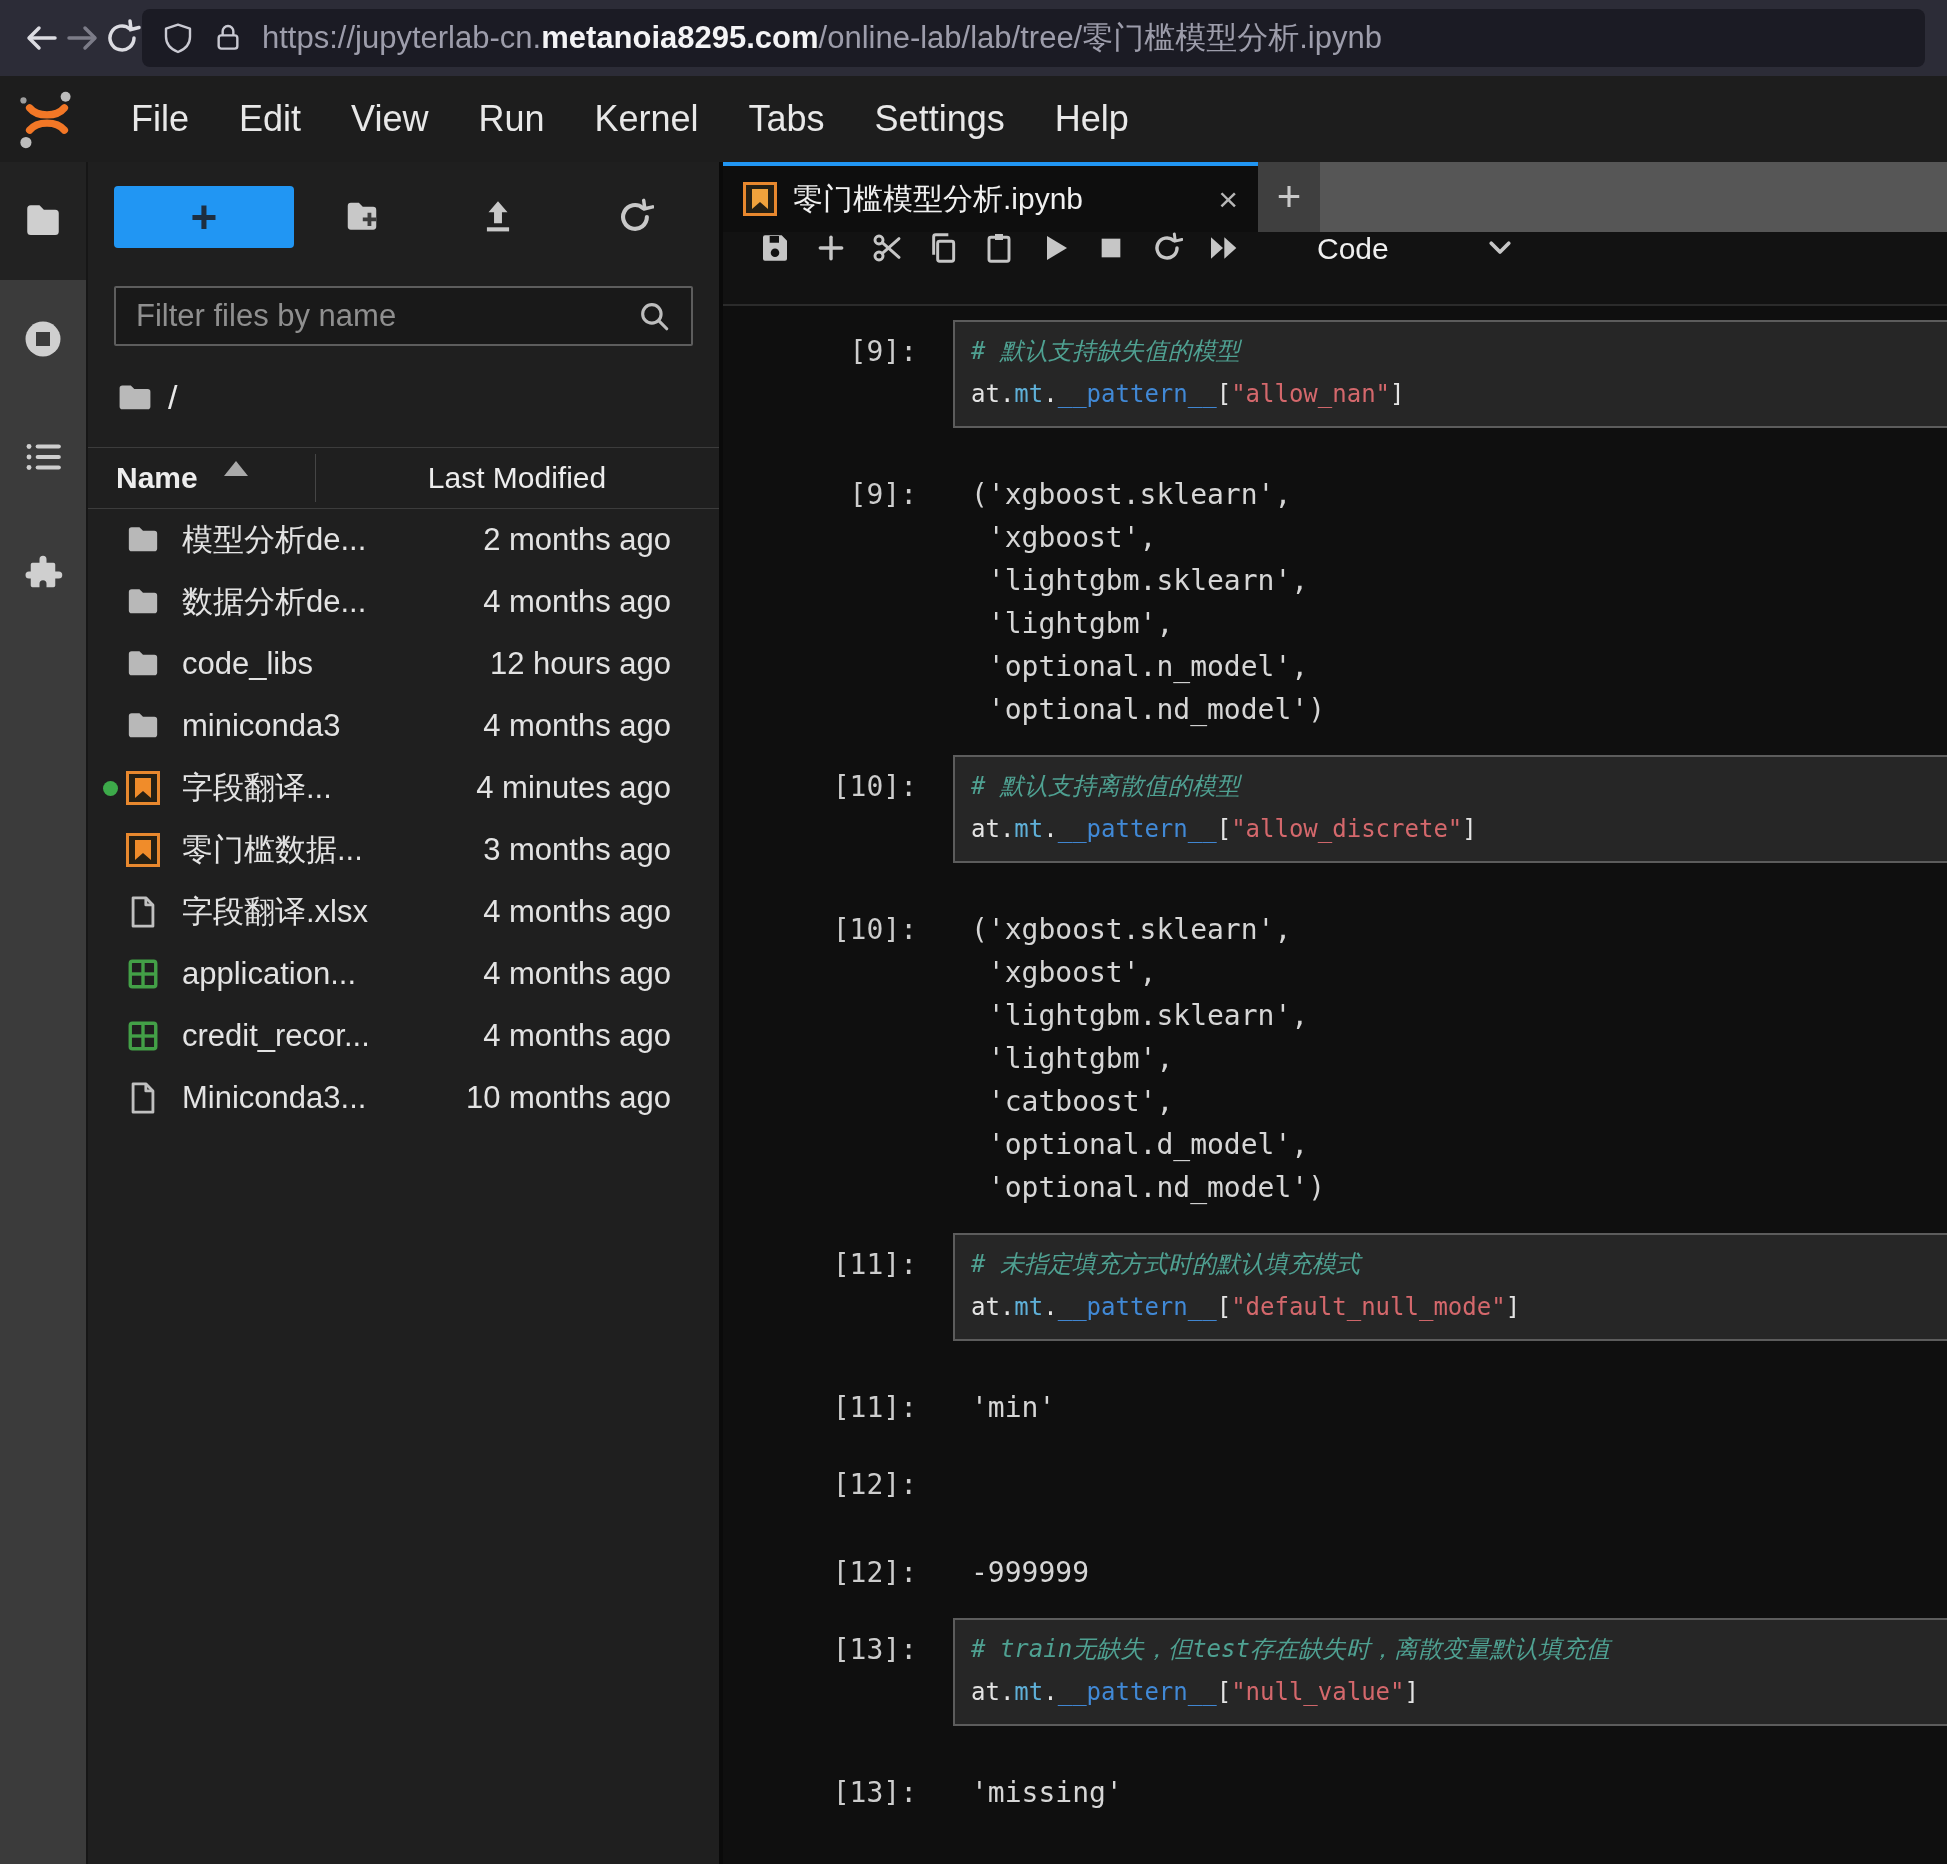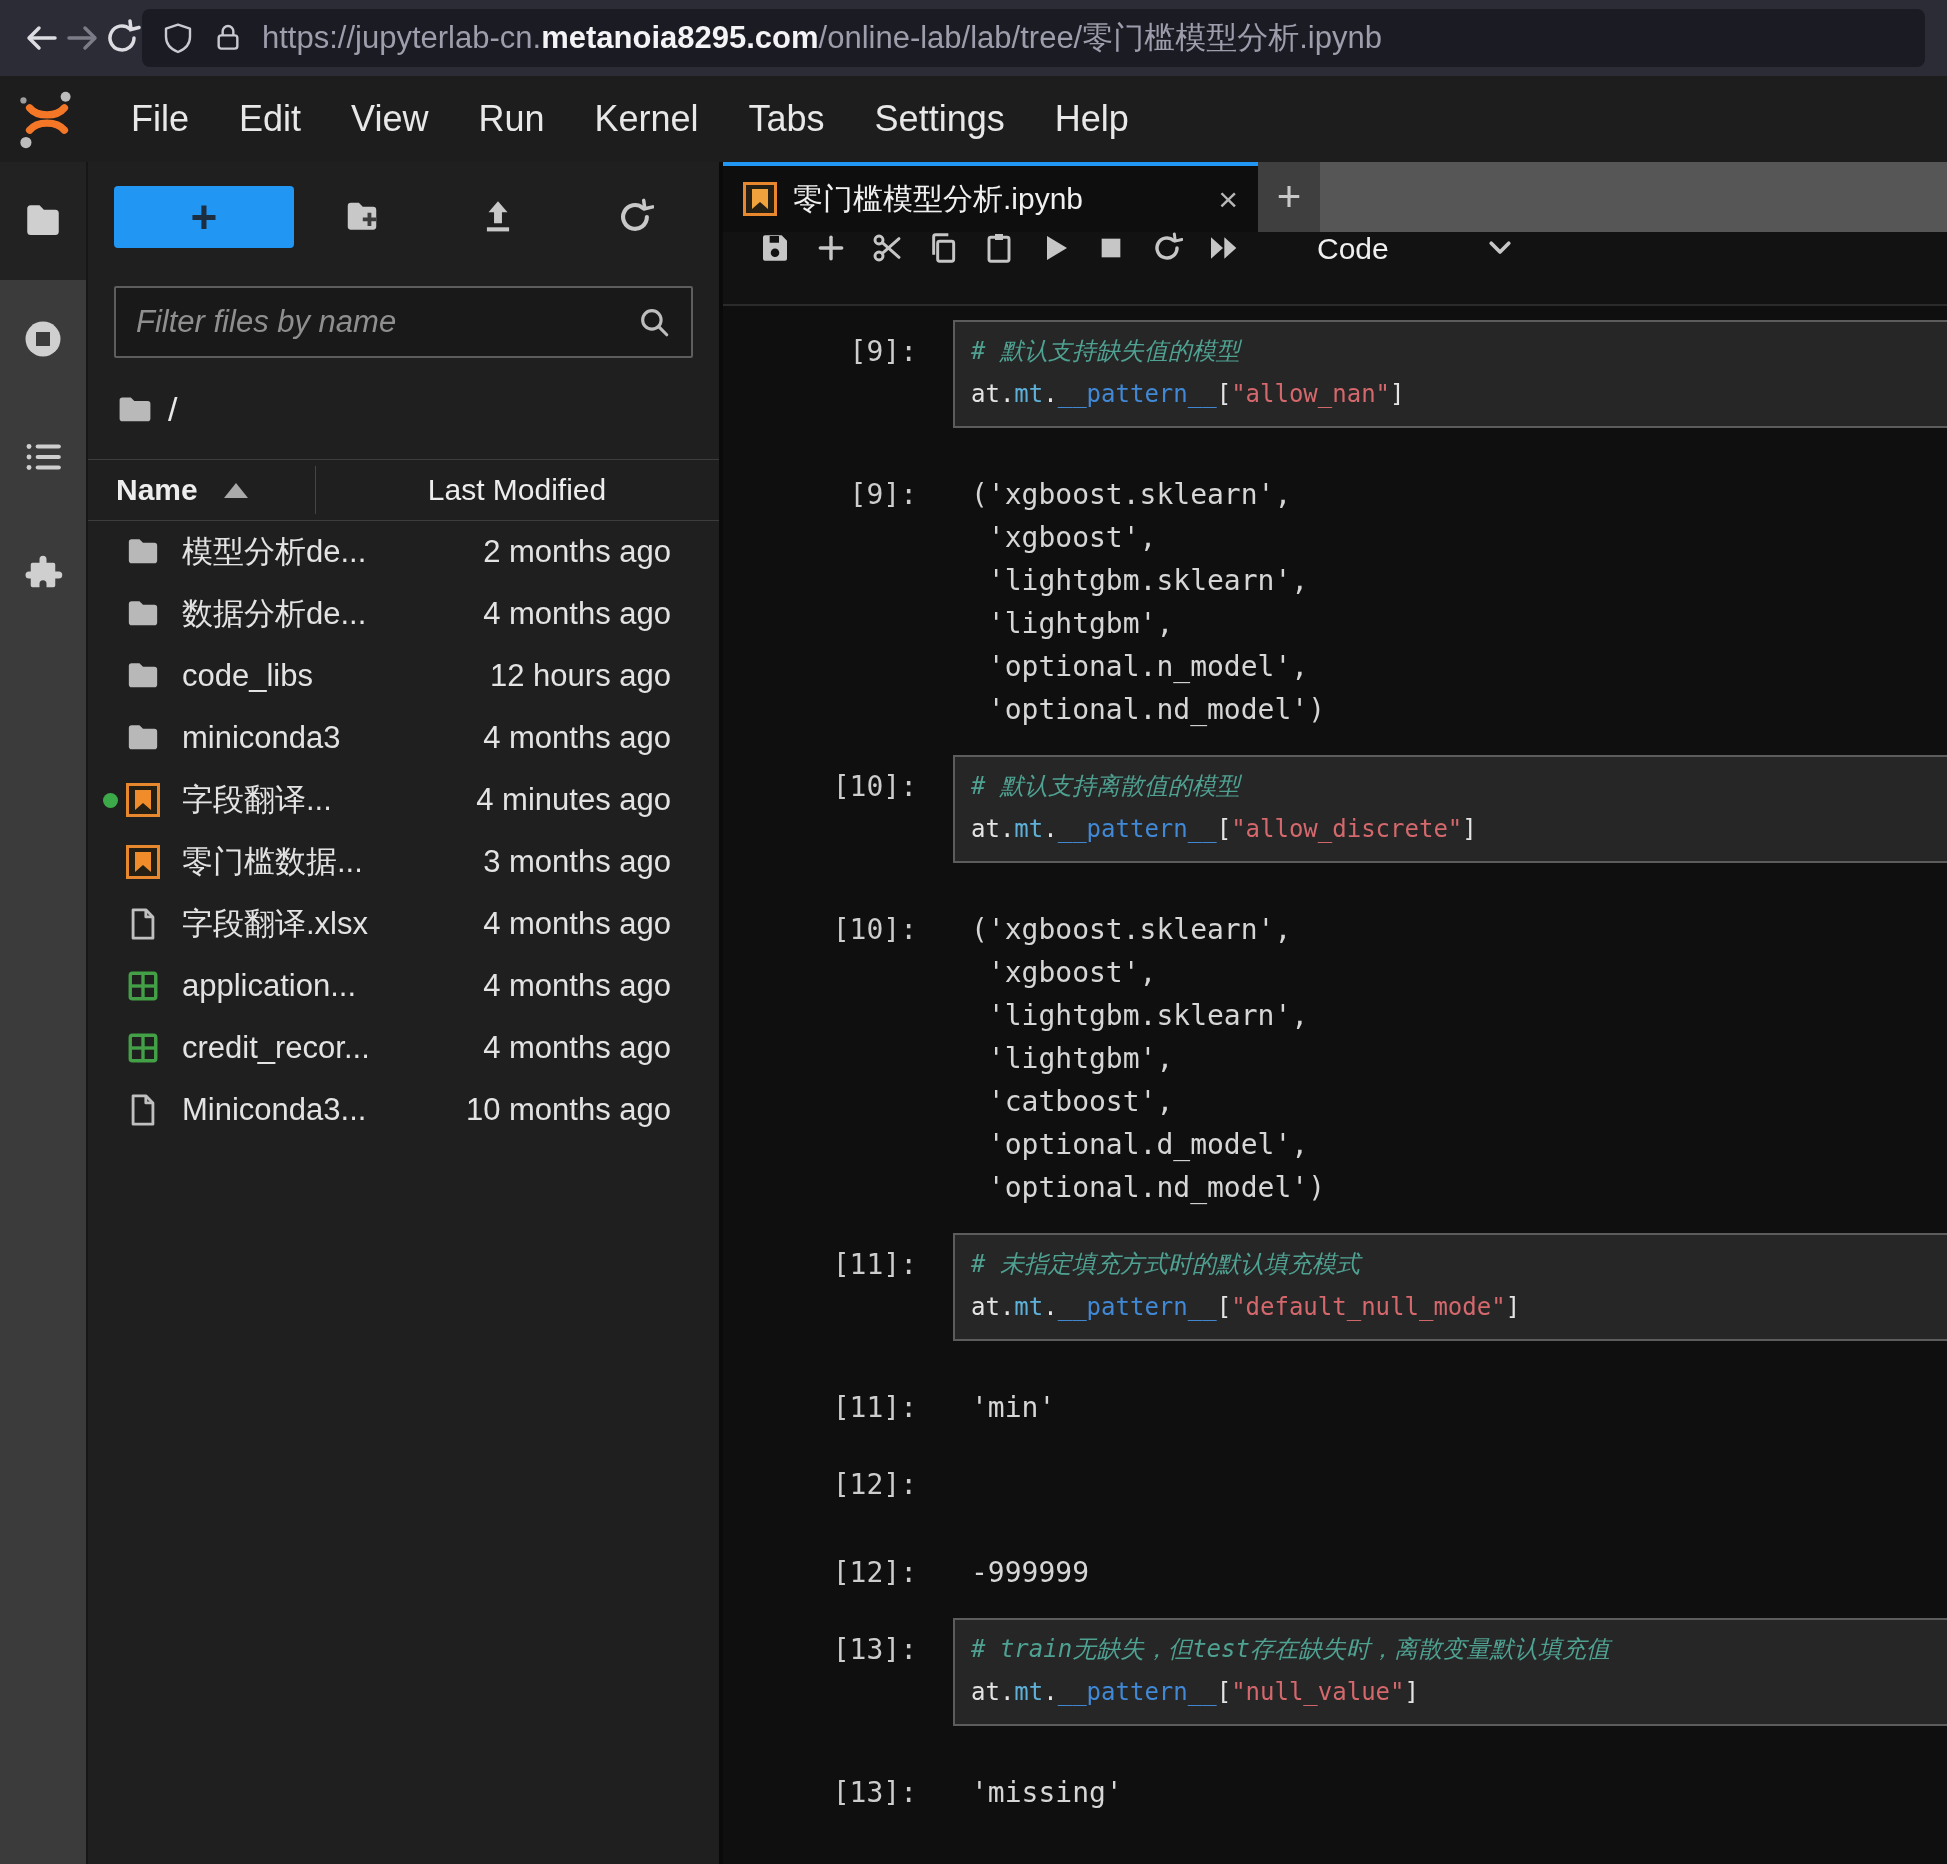--- a/index.html
+++ b/index.html
@@ -37,33 +37,33 @@
   
   .filebrowser { width:635px; background:#1f1f1f; flex:none; display:flex;
     flex-direction:column; border-right:4px solid #0a0a0a; }
   .fb-toolbar { display:flex; align-items:center; padding:24px 16px 0 26px; gap:0; }
   .new-btn { width:180px; height:62px; background:#2196f3; border-radius:4px;
     display:flex; align-items:center; justify-content:center; color:#1d2e40;
     font-size:46px; font-weight:bold; line-height:1; }
   .fb-iconbtn { flex:1; display:flex; align-items:center; justify-content:center;
     color:#c8c8c8; height:62px; }
   .fb-iconbtn svg { width:38px; height:38px; }
-  .fb-search { margin:38px 26px 0 26px; height:72px; background:#191919;
+  .fb-search { margin:38px 26px 0 26px; height:60px; background:#191919;
     border:2px solid #5d5d5d; border-radius:2px; display:flex; align-items:center;
-    padding:0 20px;font-style:italic; }
+    padding:0 20px; }
   .fb-search .ph { flex:1; font-size:31px; color:#8f8f8f; }
   .fb-search svg { width:34px; height:34px; color:#bdbdbd; }
   .fb-crumb { margin:32px 0 0 30px; display:flex; align-items:center; gap:16px; }
   .fb-crumb svg { width:34px; height:28px; color:#b9b9b9; }
   .fb-crumb .slash { font-size:34px; color:#e8e8e8; }
   .fb-header { margin-top:30px; height:62px; border-top:1px solid #3c3c3c;
     border-bottom:1px solid #3c3c3c; display:flex; align-items:center;
     position:relative; color:#ededed; font-size:30px; }
   .fb-header .col-name { width:227px; padding-left:28px; display:flex;
-    align-items:center; gap:26px; font-weight:bold; }
+    align-items:flex-start; gap:26px; font-weight:bold; }
   .sort-arrow { width:0; height:0; border-left:12px solid transparent;
     border-right:12px solid transparent; border-bottom:15px solid #a9a9a9; }
   .fb-header .col-div { position:absolute; left:227px; top:6px; bottom:6px;
     width:1px; background:#454545; }
   .fb-header .col-mod { flex:1; text-align:center; }
   .fb-rows { flex:1; overflow:hidden; }
   .fb-row { height:62px; display:flex; align-items:center; padding-left:10px;
     color:#e3e3e3; font-size:31px; }
   .run-dot { width:24px; flex:none; display:flex; align-items:center; justify-content:center; }
   .run-dot i { width:15px; height:15px; border-radius:50%; display:block; }

